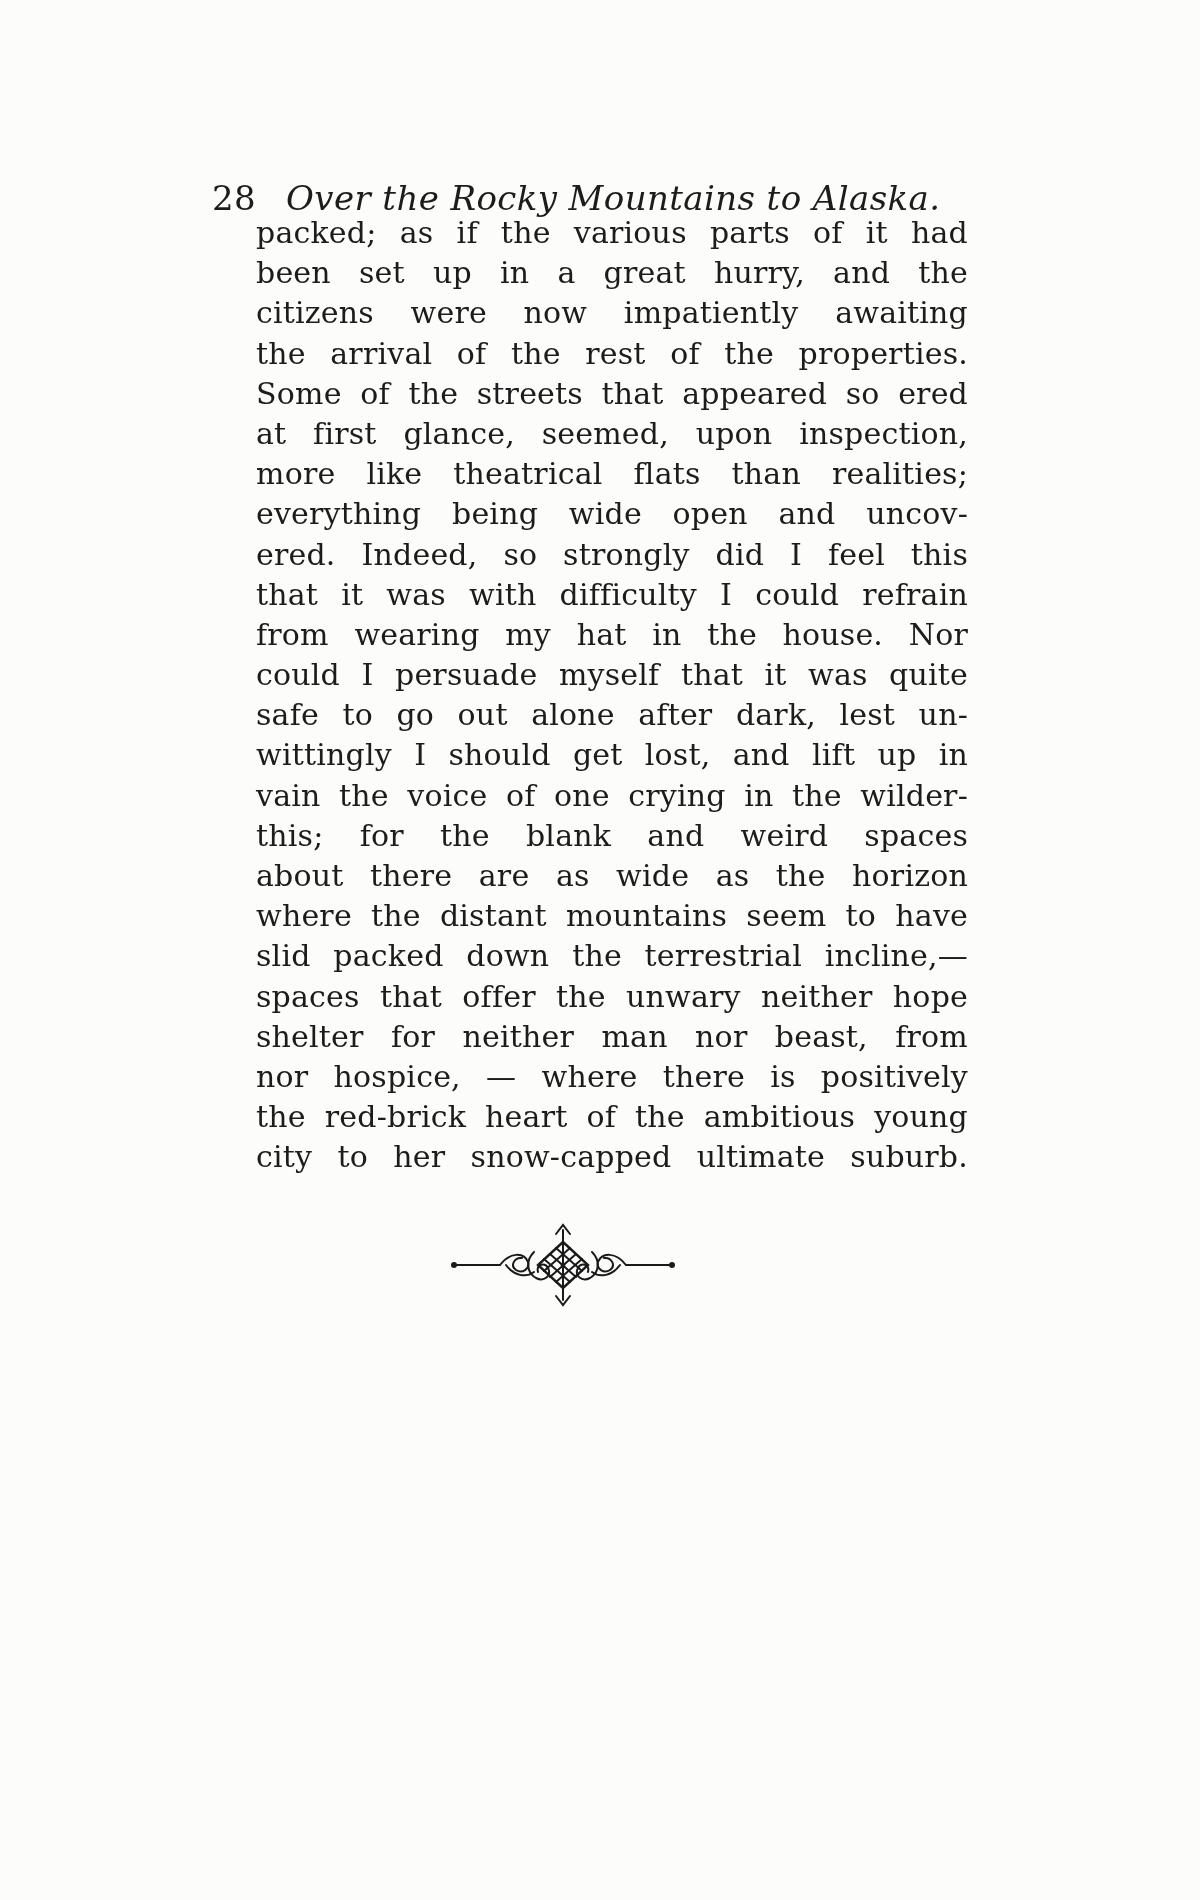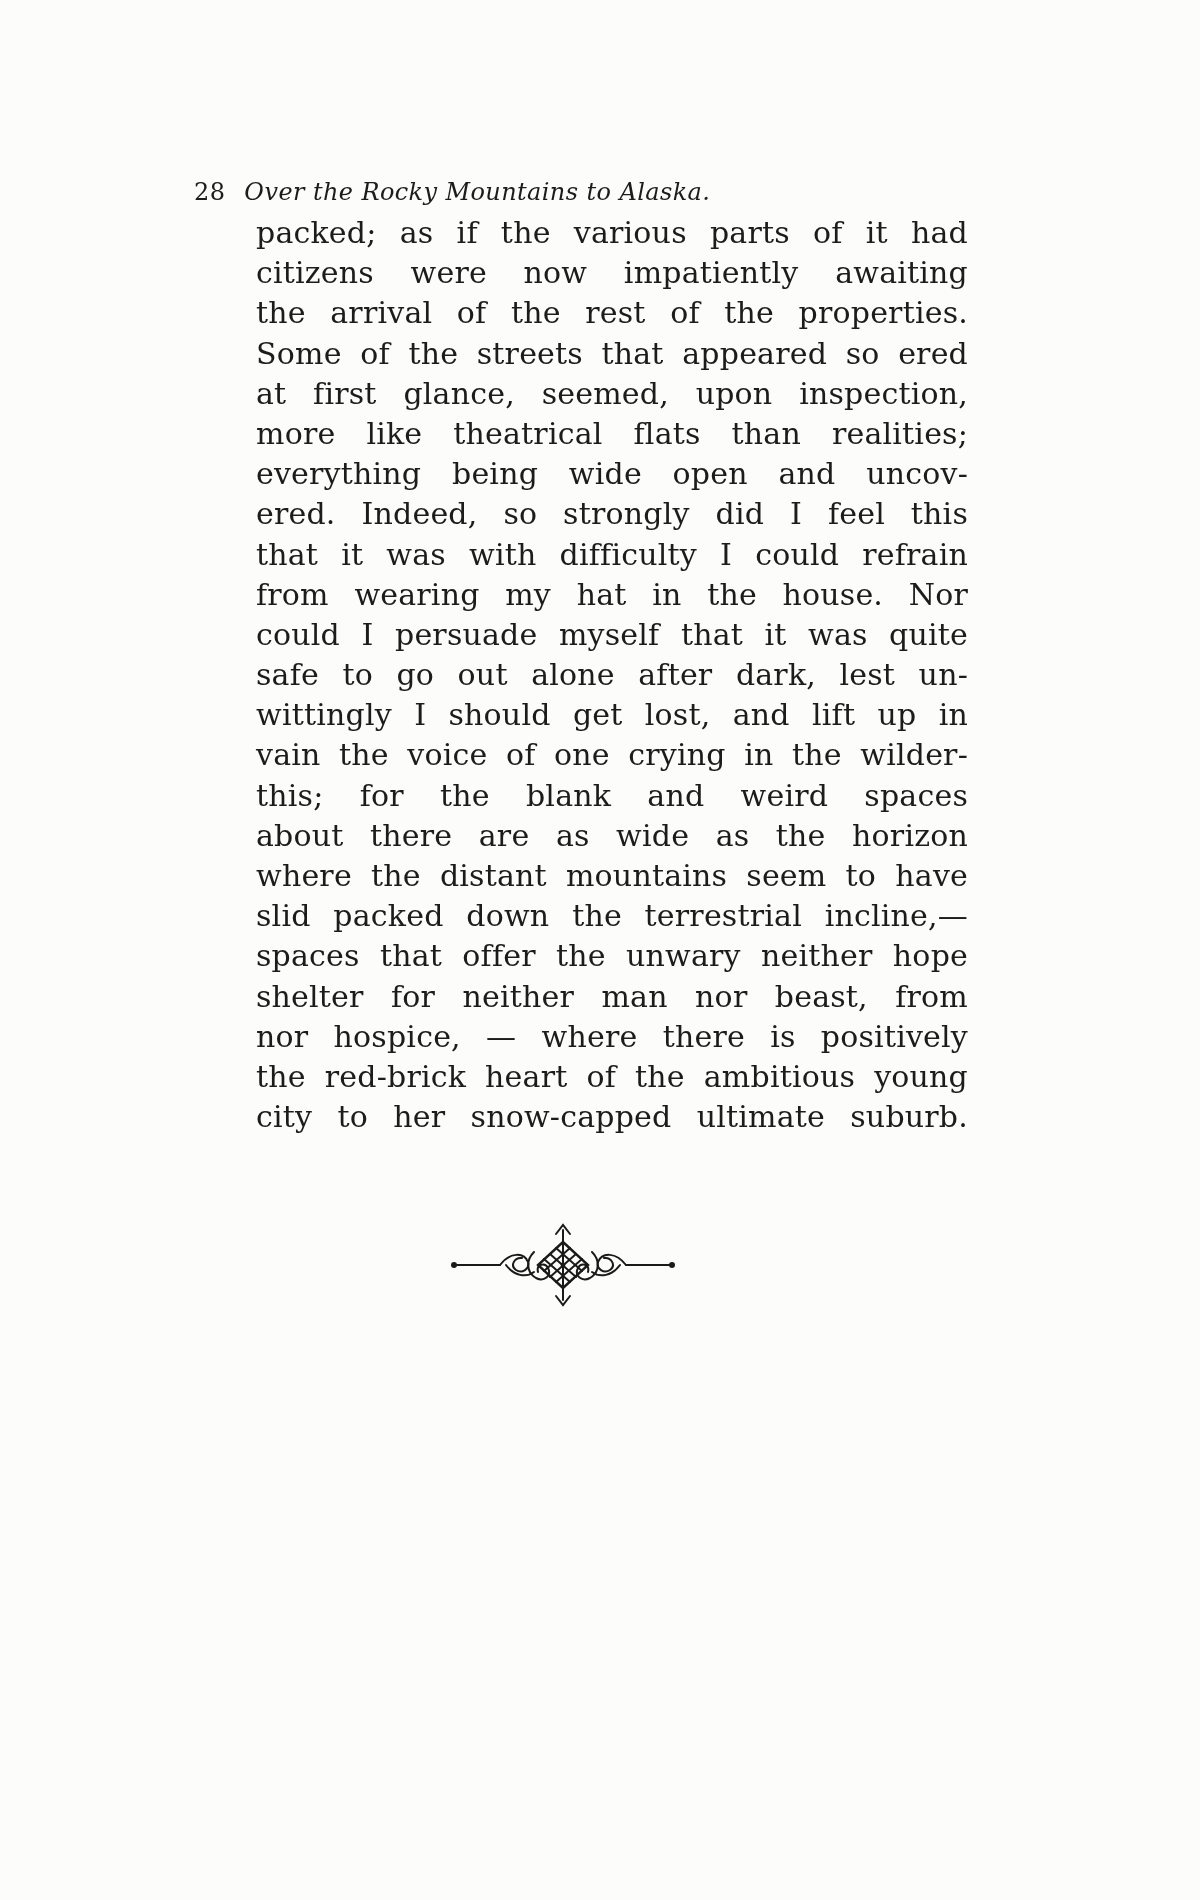--- a/index.html
+++ b/index.html
@@ -8,26 +8,26 @@
     width:1200px;
     height:1900px;
     background:#fcfcfb;
     font-family:"DejaVu Serif","Liberation Serif",serif;
     color:#1c1c1c;
     overflow:hidden;
   }
   .running-header{
     position:absolute;
     top:146px;
-    left:194px;
+    left:212px;
     width:710px;
     display:flex;
     align-items:baseline;
-    gap:19px;
-    font-size:24px;
+    gap:30px;
+    font-size:34px;
     letter-spacing:0.4px;
     white-space:nowrap;
   }
   .page-number{font-style:normal;}
   .header-title{font-style:italic;margin-top:32px;}
   .body-text{
     position:absolute;
     top:213px;
     left:208px;
     width:712px;
@@ -62,20 +62,21 @@
 
 <div class="page">
 
   <div class="running-header">
     <span class="page-number">28</span>
     <span class="header-title">Over the Rocky Mountains to Alaska.</span>
   </div>
 
   <div class="body-text">
     <div class="line">packed; as if the various parts of it had</div>
+    <div class="line">been set up in a great hurry, and the</div>
     <div class="line">citizens were now impatiently awaiting</div>
     <div class="line">the arrival of the rest of the properties.</div>
     <div class="line">Some of the streets that appeared so ered</div>
     <div class="line">at first glance, seemed, upon inspection,</div>
     <div class="line">more like theatrical flats than realities;</div>
     <div class="line">everything being wide open and uncov-</div>
     <div class="line">ered.  Indeed, so strongly did I feel this</div>
     <div class="line">that it was with difficulty I could refrain</div>
     <div class="line">from wearing my hat in the house.  Nor</div>
     <div class="line">could I persuade myself that it was quite</div>

